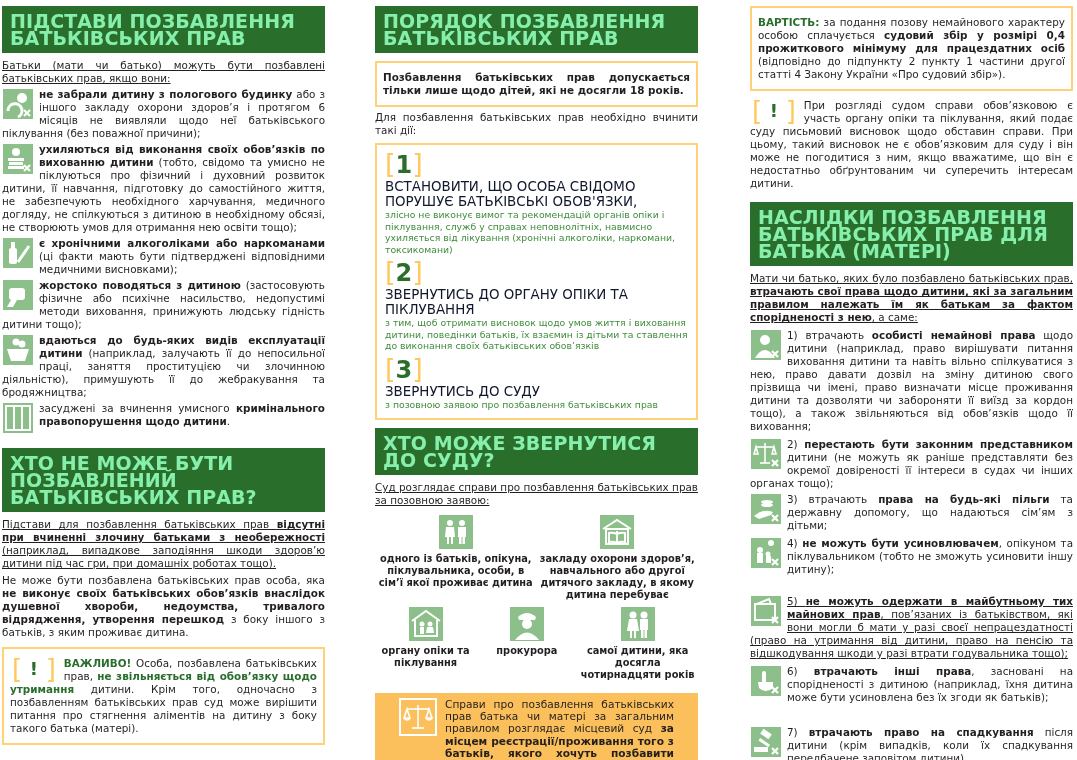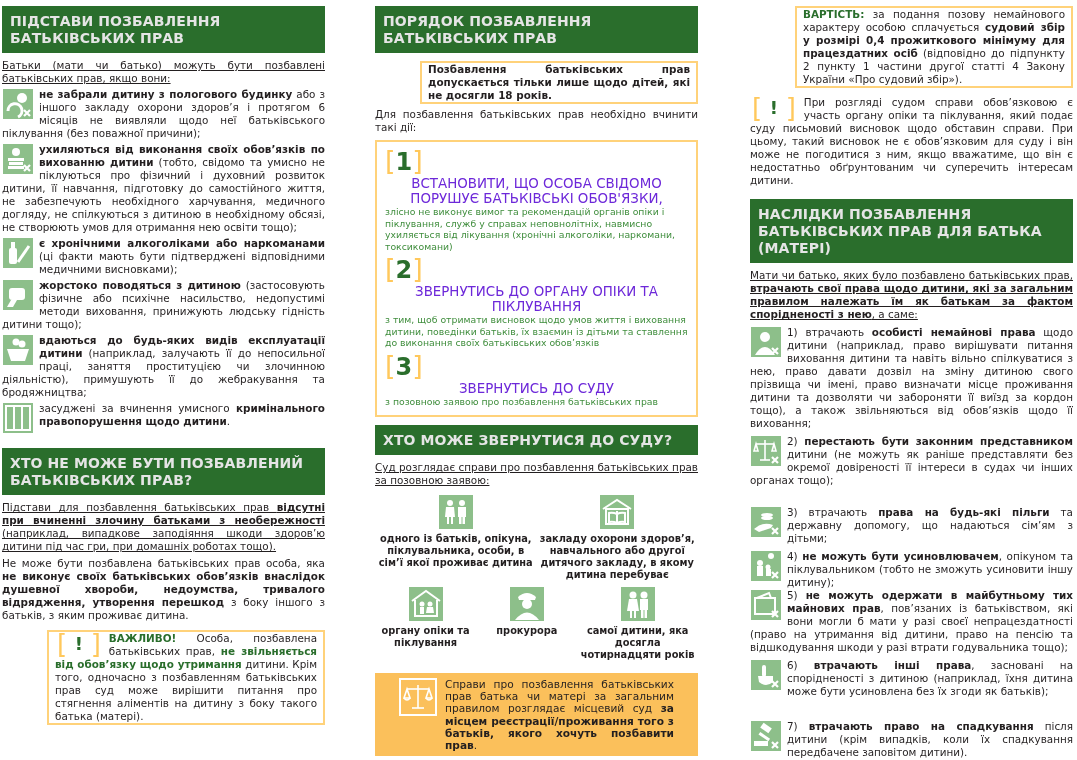--- a/index.html
+++ b/index.html
@@ -2,36 +2,36 @@
 <html><head>
 <meta charset="utf-8">
 <style>
   * { box-sizing: border-box; margin: 0; padding: 0; }
   html, body { width: 1077px; height: 760px; background: #ffffff; overflow: hidden; }
   body { font-family: "DejaVu Sans", "Liberation Sans", sans-serif; color: #231f20; font-size: 10.4px; line-height: 1.25; position: relative; }
   .col { position: absolute; top: 6px; }
   #c1 { left: 2px; width: 323px; }
   #c2 { left: 375px; width: 323px; }
   #c3 { left: 750px; width: 323px; }
-  .hdr { background: #2a6e2c; color: #e5e5e5; font-weight: bold; font-size: 14px; line-height: 17px; padding: 7px 8px 6px 8px; letter-spacing: 0.1px; }
+  .hdr { background: #2a6e2c; color: #86efac; font-weight: bold; font-size: 19px; line-height: 17px; padding: 7px 8px 6px 8px; letter-spacing: 0.1px; }
   p, .txt { text-align: justify; }
   b { font-weight: bold; }
   .grn { color: #2a6e2c; font-weight: bold; }
   .mt4 { margin-top: 4px; }
   .mt6 { margin-top: 6px; text-decoration: underline; }
   .mt8 { margin-top: 8px; }
   .iconrow { position: relative; margin-top: 3px; }
   .ico { float: left; width: 30px; height: 30px; background: #8dbf8a; margin: 1px 6px 1px 1px; position: relative; }
   .ico svg { width: 30px; height: 30px; display: block; }
   .clr { clear: both; }
-  .ybox { border: 2px solid #ffd27a; padding: 0 6px; margin-left: 45px; }
+  .ybox { border: 2px solid #ffd27a; padding: 8px 6px; }
   .bigbox { border: 2px solid #ffd27a; padding: 6px 8px 4px 8px; margin-top: 6px; }
   .step-num { font-size: 24px; line-height: 26px; font-weight: bold; color: #2a6e2c; display: inline-block; }
   .brk { color: #ffc85c; font-weight: normal; font-size: 27px; }
-  .step-title { color: #6d28d9; font-size: 13.4px; line-height: 15px; text-transform: uppercase; font-family: "DejaVu Sans", sans-serif; font-weight: normal; margin-top: 1px; text-align: center; }
+  .step-title { color: #0f172a; font-size: 13.4px; line-height: 15px; text-transform: uppercase; font-family: "DejaVu Sans", sans-serif; font-weight: normal; margin-top: 1px; }
   .step-desc { color: #3f8d3c; font-size: 9.3px; line-height: 11.5px; margin-bottom: 4px; }
   .warn-ico { float: left; margin: 0 8px 0 2px; font-size: 24px; line-height: 24px; }
   .warn-ico .brk { font-size: 26px; }
   .warn-ico .ex { color: #2a6e2c; font-weight: bold; font-size: 18px; vertical-align: 3px; }
   .who-grid { display: flex; flex-wrap: wrap; justify-content: space-around; margin-top: 8px; }
   .who { text-align: center; font-weight: bold; font-size: 9.8px; line-height: 12px; }
   .who .wico { width: 34px; height: 34px; background: #8dbf8a; margin: 0 auto 4px auto; }
   .who .wico svg { width: 34px; height: 34px; display: block; }
   .court { background: #fbc05b; margin-top: 6px; padding: 5px 24px; display: flex; }
   .court .cico { width: 38px; height: 38px; border: 2px solid #fff; flex: none; margin-right: 8px; }
@@ -277,21 +277,21 @@
               <line x1="5" y1="8" x2="23" y2="8"></line>
               <path d="M3 15 L5 8 L7 15Z M21 15 L23 8 L25 15Z"></path>
               <line x1="9" y1="24" x2="19" y2="24"></line>
             </g>
             <path d="M21 21 L27 27 M27 21 L21 27" stroke="#fff" stroke-width="2.2"></path>
           </svg>
         </div>
         <p><span>2) </span><b>перестають бути законним представником</b><span> дитини (не можуть як раніше представляти без окремої довіреності її інтереси в судах чи інших органах тощо);</span></p>
         <div class="clr"></div>
       </div>
-      <div class="iconrow" style="margin-top: 19px;">
+      <div class="iconrow" style="margin-top: 3px;">
         <div class="ico">
           <svg viewBox="0 0 30 30">
             <g fill="#fff">
               <ellipse cx="16" cy="8" rx="6" ry="2"></ellipse>
               <ellipse cx="16" cy="11" rx="6" ry="2"></ellipse>
               <path d="M3 22 Q12 14 22 18 L20 21 L8 25Z"></path>
             </g>
             <path d="M21 21 L27 27 M27 21 L21 27" stroke="#fff" stroke-width="2.2"></path>
           </svg>
         </div>
@@ -307,21 +307,21 @@
               <circle cx="17" cy="16" r="2.5"></circle>
               <rect x="15" y="18" width="5" height="7"></rect>
               <circle cx="20" cy="5" r="3"></circle>
             </g>
             <path d="M21 21 L27 27 M27 21 L21 27" stroke="#fff" stroke-width="2.2"></path>
           </svg>
         </div>
         <p><span>4) </span><b>не можуть бути усиновлювачем</b><span>, опікуном та піклувальником (тобто не зможуть усиновити іншу дитину);</span></p>
         <div class="clr"></div>
       </div>
-      <div class="iconrow" style="margin-top: 0;">
+      <div class="iconrow" style="margin-top: 19px; text-decoration: underline;">
         <div class="ico">
           <svg viewBox="0 0 30 30">
             <g stroke="#fff" stroke-width="2" fill="none">
               <rect x="4" y="8" width="20" height="16"></rect>
               <path d="M6 8 L18 3 L20 8"></path>
             </g>
             <path d="M21 21 L27 27 M27 21 L21 27" stroke="#fff" stroke-width="2.2"></path>
           </svg>
         </div>
         <p><span>5) </span><b>не можуть одержати в майбутньому тих майнових прав</b><span>, пов’язаних із батьківством, які вони могли б мати у разі своєї непрацездатності (право на утримання від дитини, право на пенсію та відшкодування шкоди у разі втрати годувальника тощо);</span></p>

